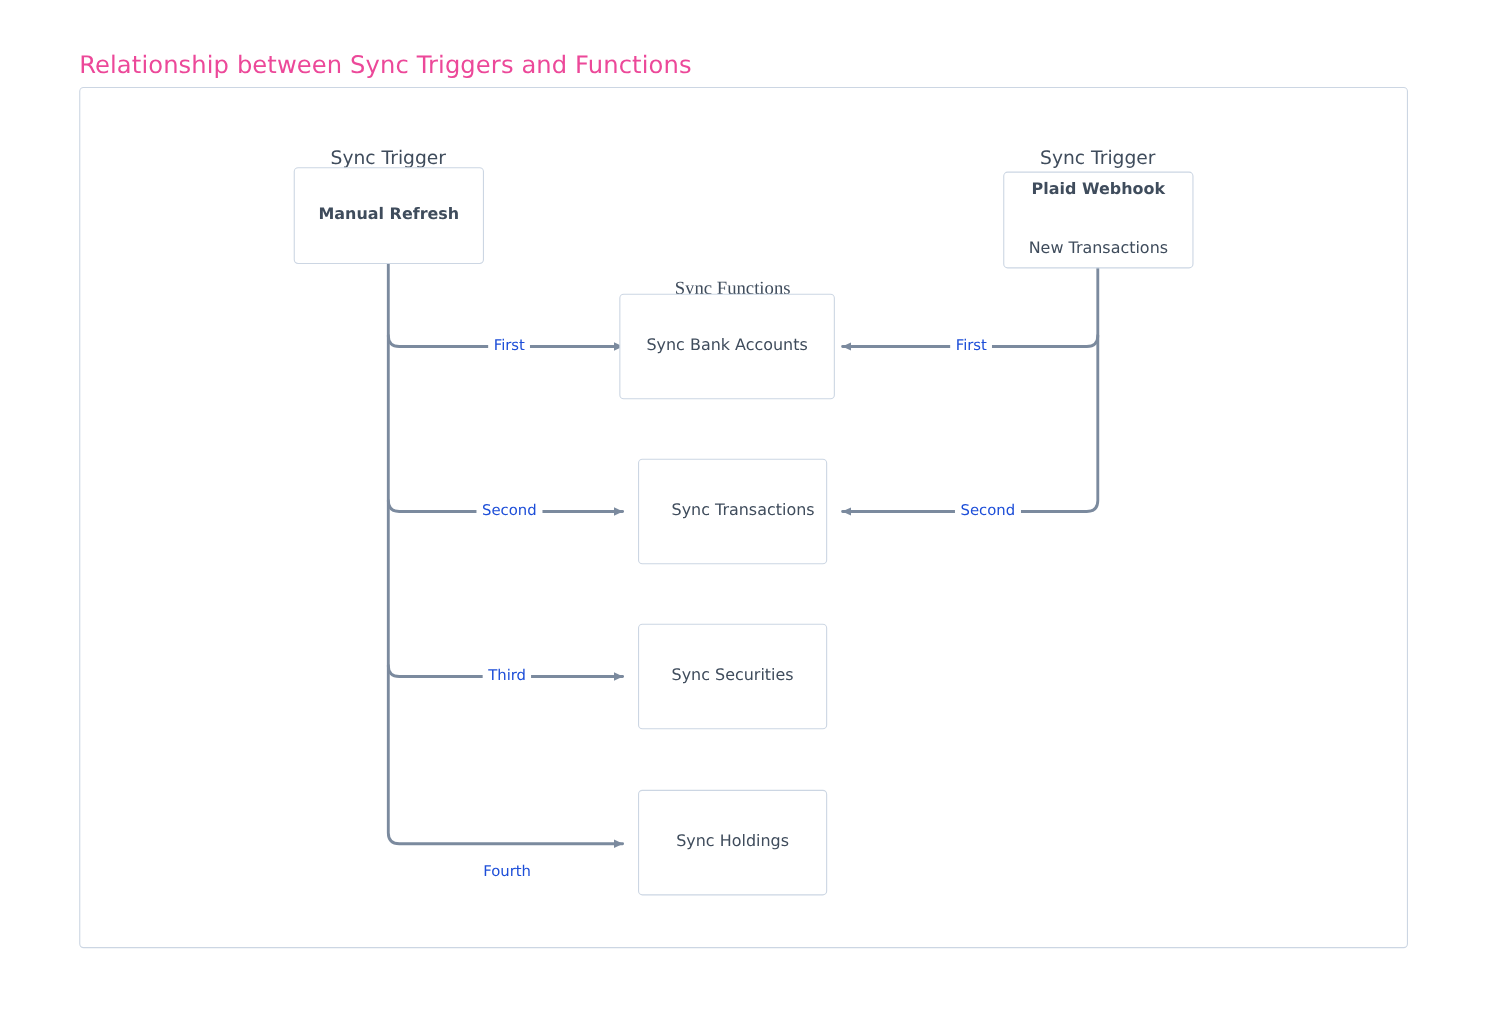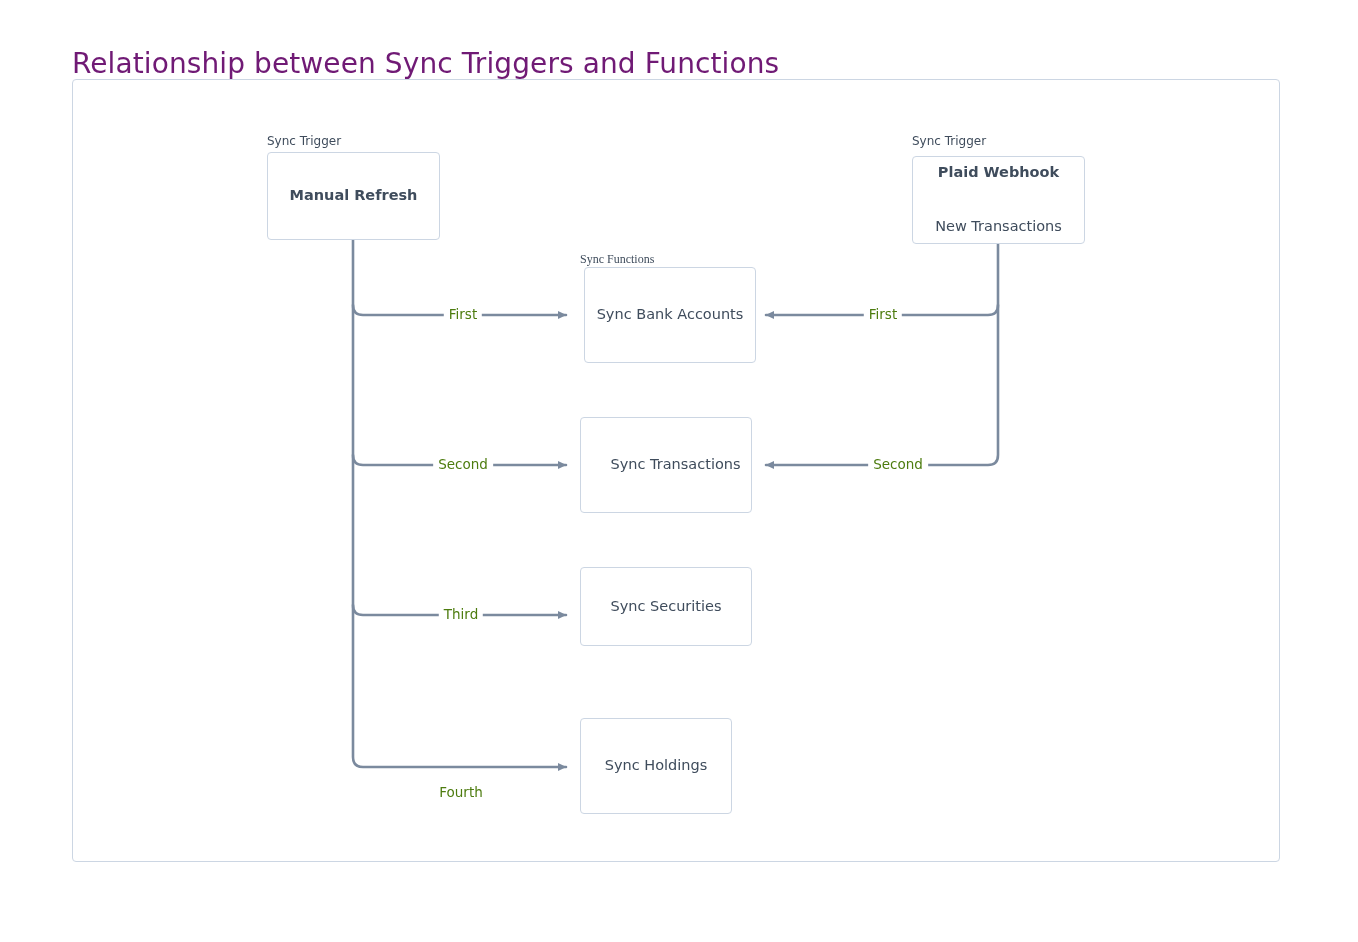--- a/index.html
+++ b/index.html
@@ -15,23 +15,23 @@
   }
   .page {
     position: relative;
     width: 1358px;
     height: 942px;
   }
   .diagram-title {
     position: absolute;
     left: 72px;
     top: 47px;
-    font-size: 28px;
+    font-size: 22px;
     font-weight: 400;
-    color: #701a75;
+    color: #ec4899;
     letter-spacing: 0.1px;
     white-space: nowrap;
   }
   .diagram-frame {
     position: absolute;
     left: 72px;
     top: 79px;
     width: 1208px;
     height: 783px;
     border: 1px solid #ccd6e3;
@@ -69,29 +69,29 @@
   }
   .node-sub {
     font-size: 14.5px;
     color: #3f4c5c;
     font-weight: 400;
     line-height: 1.5;
     margin-top: 32px;
   }
   .group-label {
     position: absolute;
-    font-size: 12px;
+    font-size: 17px;
     color: #3f4c5c;
     white-space: nowrap;
-    text-align: left;
+    text-align: center;
   }
   .edge-label {
     position: absolute;
     font-size: 13.5px;
-    color: #4d7c0f;
+    color: #1d4ed8;
     background: #ffffff;
     padding: 0 5px;
     white-space: nowrap;
     transform: translate(-50%, -50%);
     line-height: 1;
   }
 </style>
 </head>
 <body>
 
@@ -134,33 +134,33 @@
 
   <div class="node" style="left:267px; top:152px; width:173px; height:88px;">
     <div class="node-title bold">Manual Refresh</div>
   </div>
 
   <div class="node" style="left:912px; top:156px; width:173px; height:88px;">
     <div class="node-title bold">Plaid Webhook</div>
     <div class="node-sub">New Transactions</div>
   </div>
 
-  <div class="node" style="left:584px; top:267px; width:172px; height:96px;">
+  <div class="node" style="left:563px; top:267px; width:196px; height:96px;">
     <div class="node-title">Sync Bank Accounts</div>
   </div>
 
   <div class="node" style="left:580px; top:417px; width:172px; height:96px;padding-left:19px;">
     <div class="node-title">Sync Transactions</div>
   </div>
 
-  <div class="node" style="left:580px; top:567px; width:172px; height:79px;">
+  <div class="node" style="left:580px; top:567px; width:172px; height:96px;">
     <div class="node-title">Sync Securities</div>
   </div>
 
-  <div class="node" style="left:580px; top:718px; width:152px; height:96px;">
+  <div class="node" style="left:580px; top:718px; width:172px; height:96px;">
     <div class="node-title">Sync Holdings</div>
   </div>
 
   <div class="edge-label" style="left:463px; top:315px;">First</div>
 
   <div class="edge-label" style="left:463px; top:465px;">Second</div>
 
   <div class="edge-label" style="left:461px; top:615px;">Third</div>
 
   <div class="edge-label" style="left:461px; top:793px;">Fourth</div>

